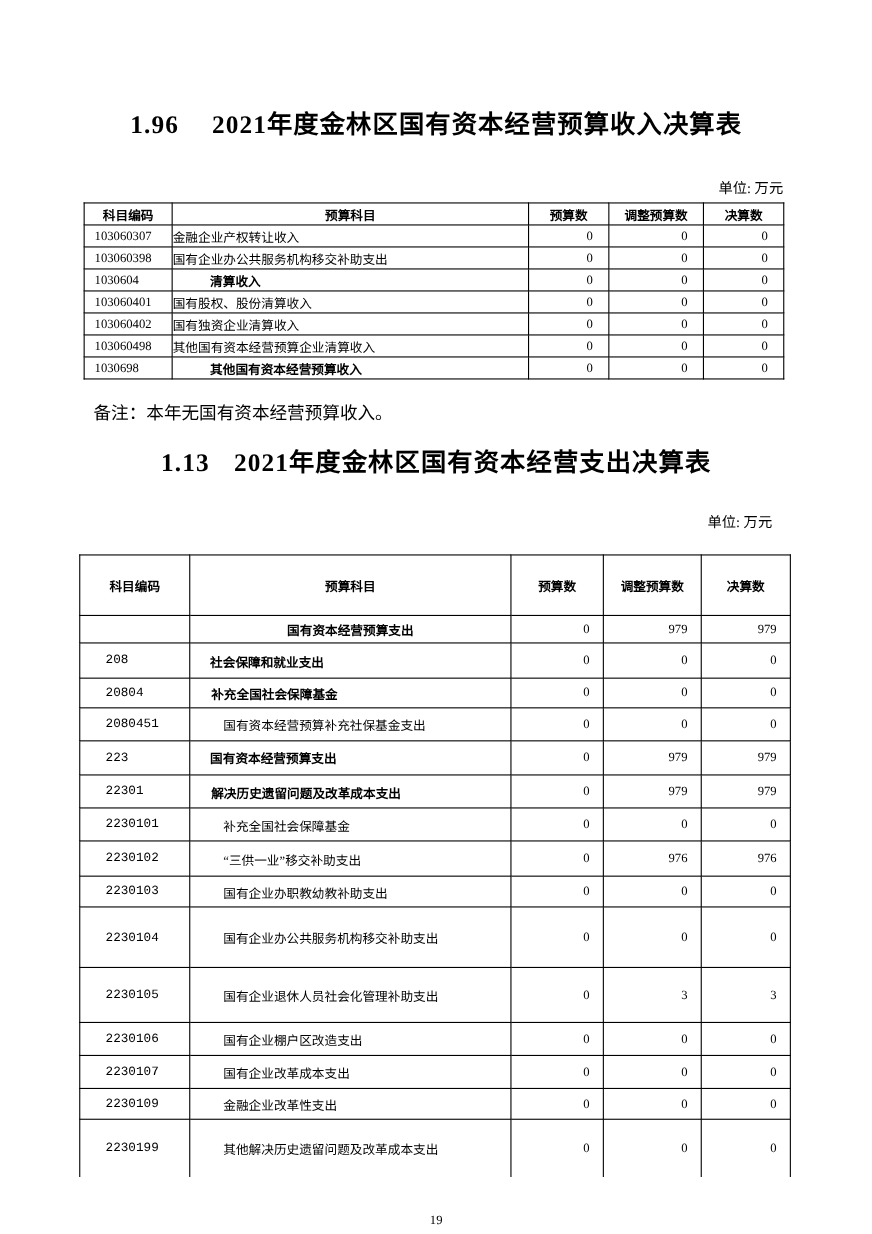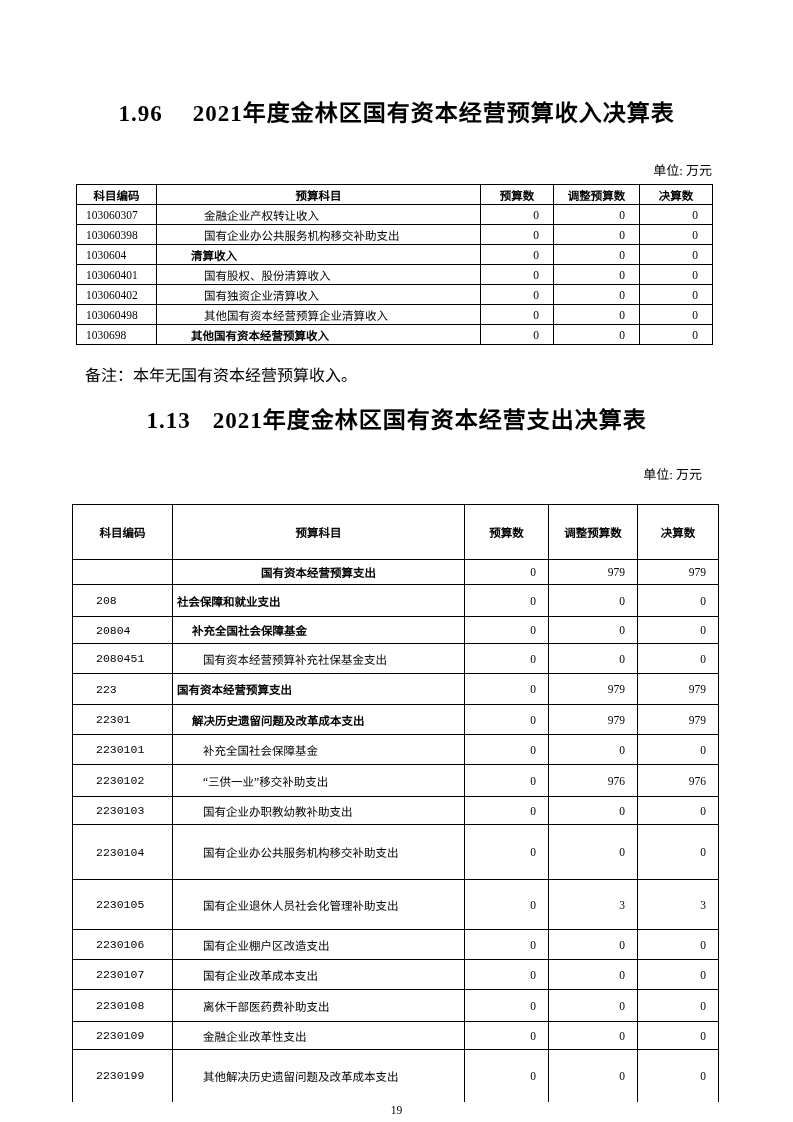--- a/index.html
+++ b/index.html
@@ -50,22 +50,22 @@
   td.code { text-align: left; }
   .tbl1 td.code { padding-left: 9px; }
   .tbl2 td.code { padding-left: 23px; font-family: Liberation Mono, monospace; }
   td.num { text-align: right; }
   .tbl1 td.num { padding-right: 14px; }
   .tbl2 td.num { padding-right: 12px; }
   td.subject { text-align: left; }
   td.subject.center { text-align: center; }
   td.bold { font-weight: bold; }
   .tbl1 td.ind1 { padding-left: 34px; }
-  .tbl1 td.ind2 { padding-left: 47px; }
-  .tbl2 td.ind0 { padding-left: 4px; margin-left: 11px; }
+  .tbl1 td.ind2 { }
+  .tbl2 td.ind0 { padding-left: 18px; margin-left: 11px; }
   .tbl2 td.ind1 { padding-left: 19px; }
   .tbl2 td.ind2 { padding-left: 30px; }
 
   .note { margin: 17px 0 0 85px; font-size: 16px; }
   .pageno {
     position: absolute;
     left: 0;
     top: 1104px;
     width: 100%;
     text-align: center;
@@ -263,27 +263,20 @@
           <td class="num">0</td>
           <td class="num">0</td>
         </tr>
         <tr style="height: 30px;">
           <td class="code">2230107</td>
           <td class="subject ind2">国有企业改革成本支出</td>
           <td class="num">0</td>
           <td class="num">0</td>
           <td class="num">0</td>
         </tr>
-        <tr style="height: 32px;">
-          <td class="code">2230108</td>
-          <td class="subject ind2">离休干部医药费补助支出</td>
-          <td class="num">0</td>
-          <td class="num">0</td>
-          <td class="num">0</td>
-        </tr>
         <tr style="height: 28px;">
           <td class="code">2230109</td>
           <td class="subject ind2">金融企业改革性支出</td>
           <td class="num">0</td>
           <td class="num">0</td>
           <td class="num">0</td>
         </tr>
         <tr style="height: 52px;">
           <td class="code">2230199</td>
           <td class="subject ind2">其他解决历史遗留问题及改革成本支出</td>

